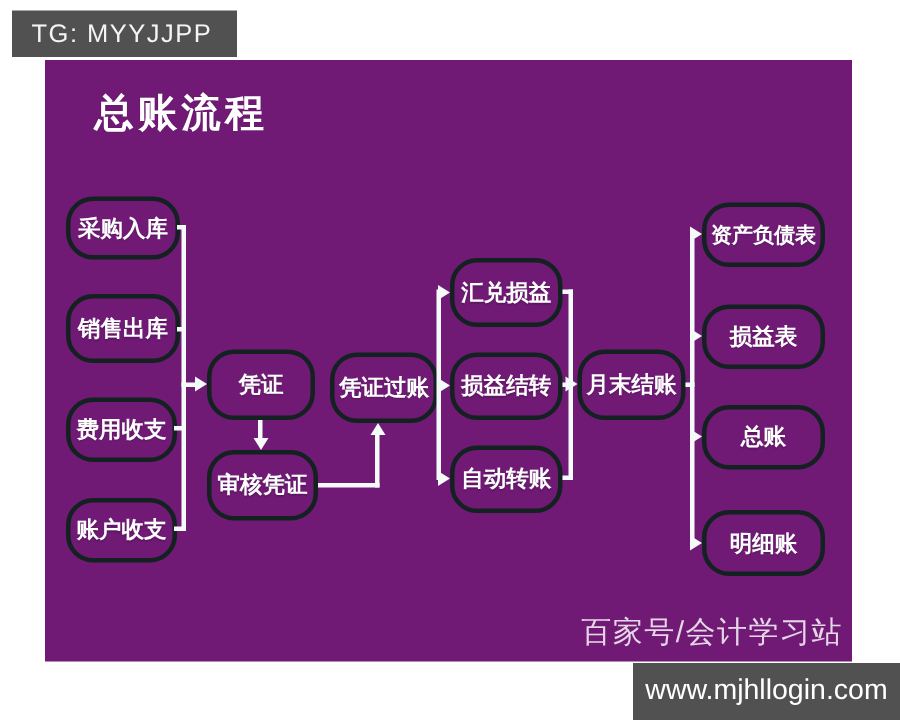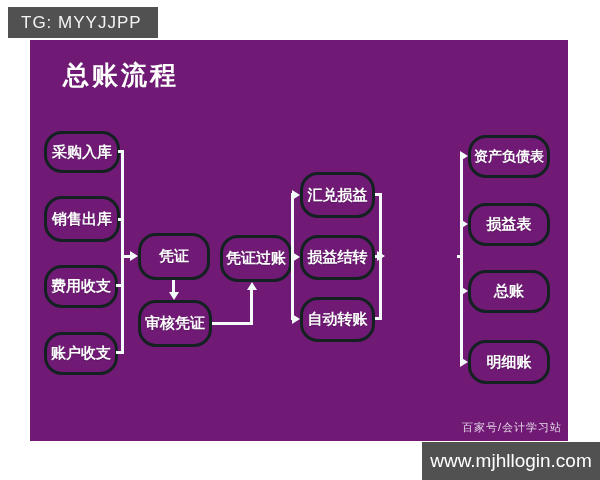--- a/index.html
+++ b/index.html
@@ -24,21 +24,21 @@
     position:absolute;left:30px;top:40px;width:538px;height:401px;
     background:#701a75;
   }
   .title{
     position:absolute;left:33px;top:18px;color:#ffffff;
     font-size:26px;font-weight:bold;letter-spacing:3px;white-space:nowrap;
     text-shadow:0 0 1px rgba(0,0,0,.15);
   }
   .watermark{
     position:absolute;right:6px;bottom:6px;color:rgba(255,255,255,.82);
-    font-size:11px;letter-spacing:1px;white-space:nowrap;
+    font-size:20px;letter-spacing:1px;white-space:nowrap;
   }
   
   .node{
     position:absolute;border:3px solid #132220;border-radius:18px;
     color:#fcfefd;font-weight:bold;font-size:15px;
     display:flex;align-items:center;justify-content:center;
     box-sizing:border-box;white-space:nowrap;
     text-shadow:0 1px 1px rgba(0,0,0,.18);
   }
   .node.small{font-size:14px;}
@@ -69,20 +69,21 @@
   <div class="node" style="left:14px;top:292px;width:74px;height:43px;">账户收支</div>
 
   <div class="node" style="left:108px;top:260px;width:74px;height:47px;">审核凭证</div>
   <div class="node" style="left:108px;top:193px;width:72px;height:47px;">凭证</div>
   <div class="node" style="left:190px;top:195px;width:72px;height:47px;">凭证过账</div>
 
   <div class="node" style="left:270px;top:132px;width:75px;height:46px;">汇兑损益</div>
   <div class="node" style="left:270px;top:195px;width:75px;height:45px;">损益结转</div>
   <div class="node" style="left:270px;top:257px;width:75px;height:45px;">自动转账</div>
 
+  <div class="node" style="left:355px;top:193px;width:72px;height:47px;">月末结账</div>
 
   <div class="node small" style="left:438px;top:95px;width:82px;height:43px;">资产负债表</div>
   <div class="node" style="left:438px;top:163px;width:82px;height:43px;">损益表</div>
   <div class="node" style="left:438px;top:230px;width:82px;height:43px;">总账</div>
   <div class="node" style="left:438px;top:300px;width:82px;height:44px;">明细账</div>
 
   <div class="c" style="left:88px;top:110px;width:6px;height:3px;"></div>
   <div class="c" style="left:88px;top:178px;width:6px;height:3px;"></div>
   <div class="c" style="left:86px;top:244px;width:8px;height:3px;"></div>
   <div class="c" style="left:86px;top:311px;width:8px;height:3px;"></div>

